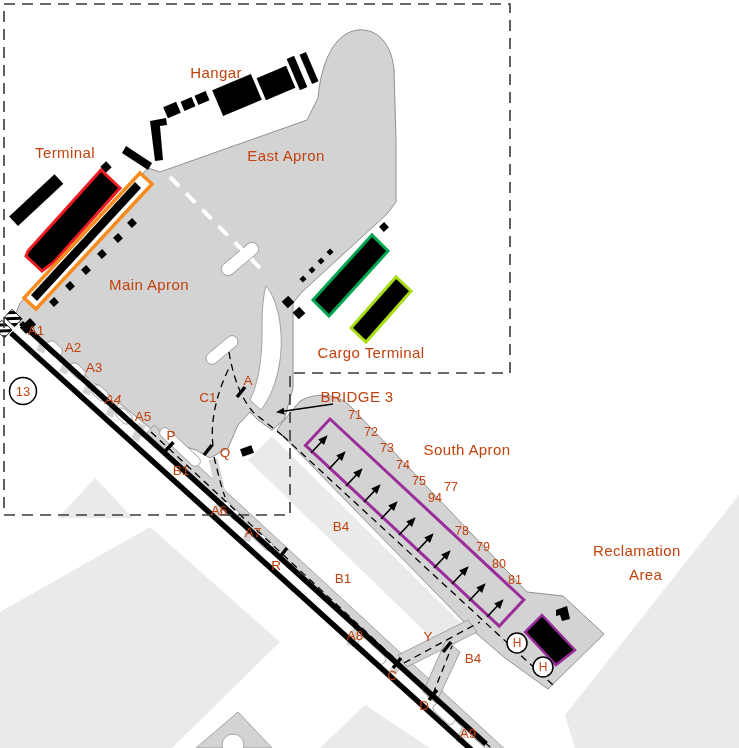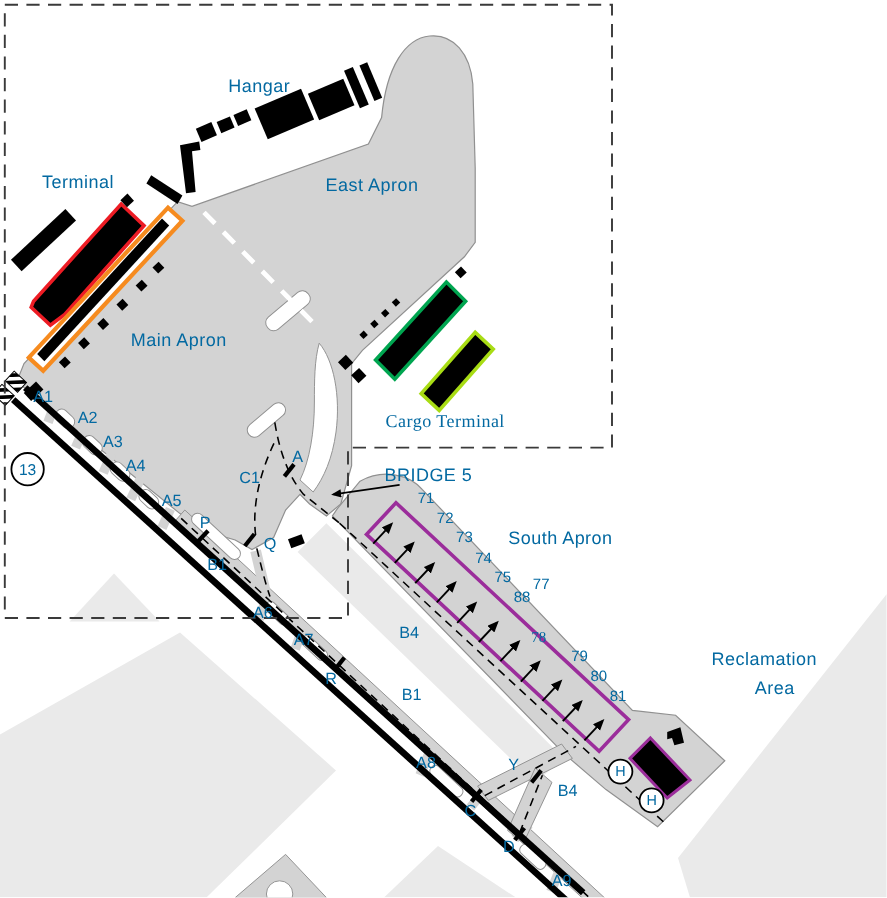--- a/index.html
+++ b/index.html
@@ -1,19 +1,19 @@
 <!DOCTYPE html>
 <html><head>
 <meta charset="utf-8">
 <style>
   html,body{margin:0;padding:0;background:#fff;}
   .stage{position:relative;width:739px;height:748px;background:#fff;overflow:hidden;
          font-family:"Liberation Sans",sans-serif;}
   .stage svg{position:absolute;left:0;top:0;}
-  .lbl{position:absolute;transform:translate(-50%,-50%);color:#0369a1;
+  .lbl{position:absolute;transform:translate(-50%,-50%);color:#c2410c;
        font-size:13.5px;white-space:nowrap;line-height:1;}
   .area{font-size:15px;letter-spacing:0.4px;}
   .area-left{transform:translate(0,-50%);}
   .stand{font-size:12.5px;}
   .heli{font-size:12px;font-weight:400;}
   .rwy{font-size:13px;}
 </style>
 </head>
 <body>
 
@@ -186,34 +186,34 @@
 
   <path d="M4,4 L510,4 L510,373 L290,373 L290,515 L4,515 Z" fill="none" stroke="#3a3a3a" stroke-width="1.6" stroke-dasharray="11 7"></path>
 
   <circle cx="23" cy="391" r="13.5" fill="#fff" stroke="#000" stroke-width="1.5"></circle>
   <circle cx="517" cy="643" r="10" fill="#fff" stroke="#000" stroke-width="1.5"></circle>
   <circle cx="543" cy="667" r="10" fill="#fff" stroke="#000" stroke-width="1.5"></circle>
 </svg>
 
 <div class="lbl area" style="left:65px;top:152px;">Terminal</div>
 <div class="lbl area" style="left:216px;top:72px;">Hangar</div>
-<div class="lbl area" style="left:310px;top:155px;text-align:right;">East Apron</div>
+<div class="lbl area" style="left:286px;top:155px;text-align:right;">East Apron</div>
 <div class="lbl area" style="left:137px;top:284px;margin-left:12px;">Main Apron</div>
-<div class="lbl area" style="left:371px;top:352px;font-family:Liberation Serif, serif;">Cargo Terminal</div>
-<div class="lbl area" style="left:357px;top:396px;">BRIDGE 5</div>
+<div class="lbl area" style="left:371px;top:352px;">Cargo Terminal</div>
+<div class="lbl area" style="left:357px;top:396px;">BRIDGE 3</div>
 <div class="lbl area" style="left:467px;top:449px;">South Apron</div>
 <div class="lbl area area-left" style="left:593px;top:550px;">Reclamation</div>
 <div class="lbl area area-left" style="left:593px;top:574px;margin-left:36px;">Area</div>
 
 <div class="lbl rwy" style="left:23px;top:391px;">13</div>
 
 <div class="lbl" style="left:36px;top:331px;">A1</div>
 <div class="lbl" style="left:73px;top:348px;">A2</div>
 <div class="lbl" style="left:94px;top:368px;">A3</div>
-<div class="lbl" style="left:113px;top:388px;">A4</div>
+<div class="lbl" style="left:113px;top:400px;font-style:italic;">A4</div>
 <div class="lbl" style="left:143px;top:417px;">A5</div>
 <div class="lbl" style="left:171px;top:436px;">P</div>
 <div class="lbl" style="left:208px;top:398px;">C1</div>
 <div class="lbl" style="left:248px;top:381px;">A</div>
 <div class="lbl" style="left:225px;top:453px;">Q</div>
 <div class="lbl" style="left:181px;top:471px;">B1</div>
 <div class="lbl" style="left:219px;top:511px;">A6</div>
 <div class="lbl" style="left:253px;top:533px;">A7</div>
 <div class="lbl" style="left:276px;top:566px;">R</div>
 <div class="lbl" style="left:341px;top:527px;">B4</div>
@@ -223,23 +223,23 @@
 <div class="lbl" style="left:473px;top:659px;">B4</div>
 <div class="lbl" style="left:392px;top:676px;">C</div>
 <div class="lbl" style="left:424px;top:706px;">D</div>
 <div class="lbl" style="left:468px;top:734px;">A9</div>
 
 <div class="lbl stand" style="left:355px;top:415px;">71</div>
 <div class="lbl stand" style="left:371px;top:432px;">72</div>
 <div class="lbl stand" style="left:387px;top:448px;">73</div>
 <div class="lbl stand" style="left:403px;top:465px;">74</div>
 <div class="lbl stand" style="left:419px;top:481px;">75</div>
-<div class="lbl stand" style="left:435px;top:498px;">88</div>
+<div class="lbl stand" style="left:435px;top:498px;">94</div>
 <div class="lbl stand" style="left:451px;top:487px;">77</div>
-<div class="lbl stand" style="left:449px;top:531px;font-family:Liberation Serif, serif;">78</div>
+<div class="lbl stand" style="left:462px;top:531px;">78</div>
 <div class="lbl stand" style="left:483px;top:547px;">79</div>
 <div class="lbl stand" style="left:499px;top:564px;">80</div>
 <div class="lbl stand" style="left:515px;top:580px;">81</div>
 
 <div class="lbl heli" style="left:517px;top:643px;">H</div>
 <div class="lbl heli" style="left:543px;top:667px;">H</div>
 
 </div>
 
 </body></html>

